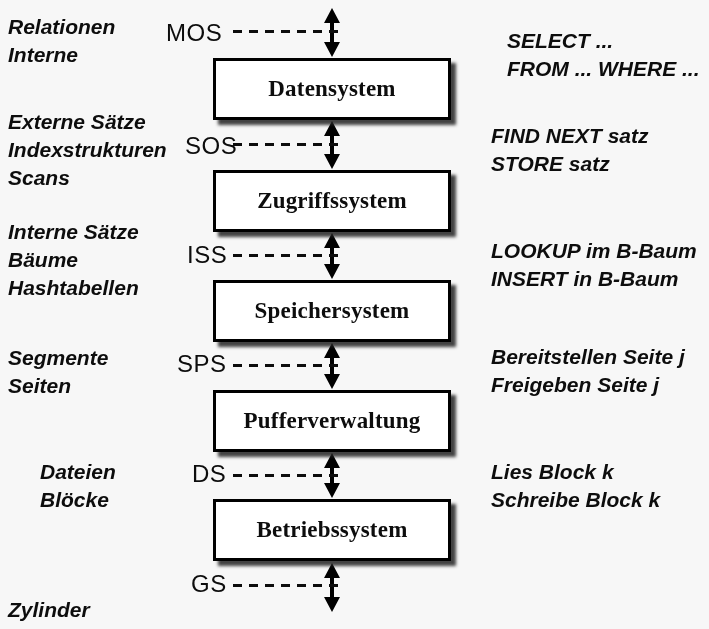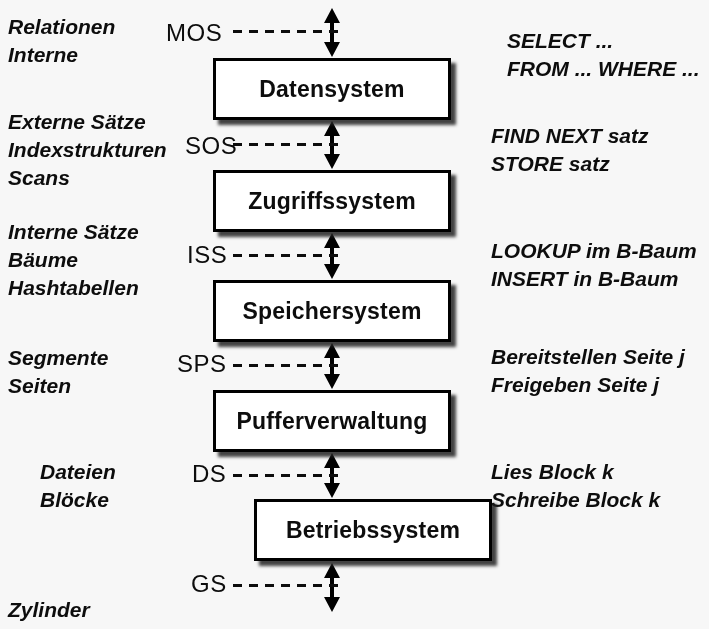--- a/index.html
+++ b/index.html
@@ -19,21 +19,21 @@
     position:absolute;
     left:213px;width:238px;height:62px;
     box-sizing:border-box;
     background:#ffffff;
     border:3px solid #000000;
     box-shadow:5px 5px 3px rgba(35,35,35,0.85);
     display:flex;align-items:center;justify-content:center;
     z-index:2;
   }
   .layer-box span{
-    font-size:23px;font-weight:700;letter-spacing:0.2px;
+    font-size:23px;font-weight:700;letter-spacing:0.2px;font-family:Liberation Serif, serif;
   }
   
   .v-arrow{
     position:absolute;left:323px;width:18px;
     display:flex;flex-direction:column;align-items:center;
     z-index:1;
   }
   .v-arrow .head-up{
     width:0;height:0;
     border-left:8px solid transparent;border-right:8px solid transparent;
@@ -117,21 +117,21 @@
     </div>
   <div class="layer-box" style="top:170px;">
       <span>Zugriffssystem</span>
     </div>
   <div class="layer-box" style="top:280px;align-items:center;">
       <span>Speichersystem</span>
     </div>
   <div class="layer-box" style="top:390px;">
       <span>Pufferverwaltung</span>
     </div>
-  <div class="layer-box" style="top:499px;margin-left:41px;">
+  <div class="layer-box" style="top:499px;">
       <span>Betriebssystem</span>
     </div>
 
   <div class="iface-code" style="left:166px;top:20px;">MOS</div>
   <div class="iface-code" style="left:185px;top:133px;">SOS</div>
   <div class="iface-code" style="left:187px;top:242px;">ISS</div>
   <div class="iface-code" style="left:177px;top:351px;">SPS</div>
   <div class="iface-code" style="left:192px;top:461px;">DS</div>
   <div class="iface-code" style="left:191px;top:571px;">GS</div>
 

